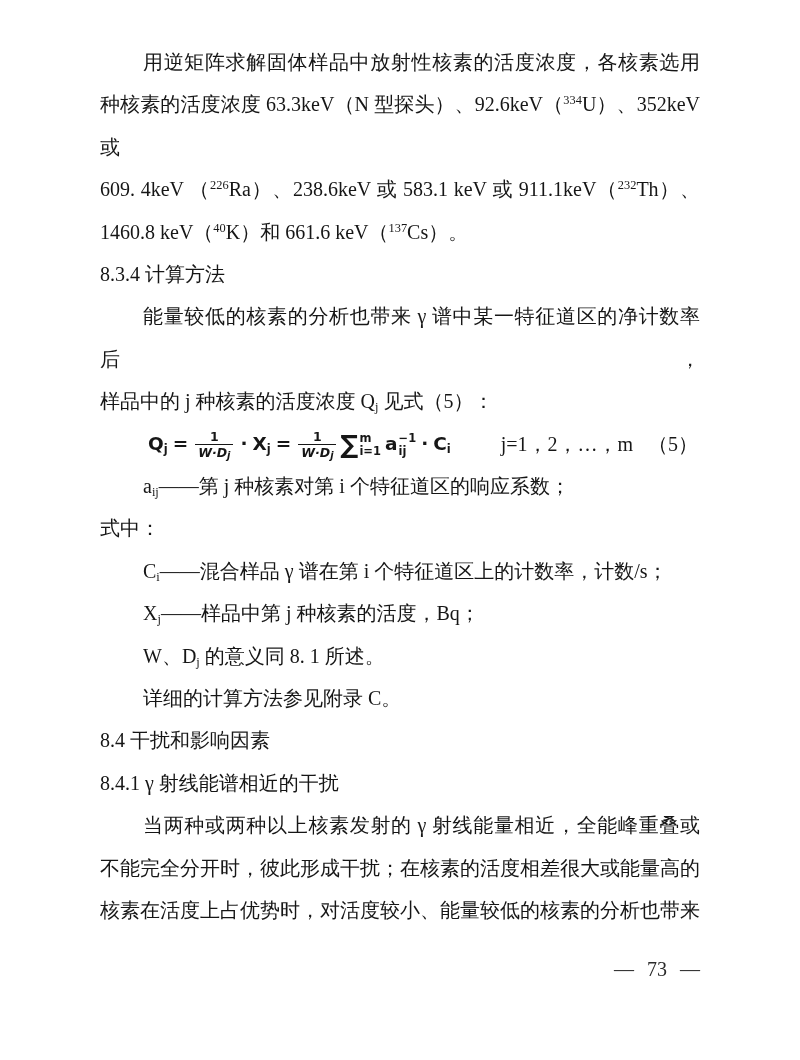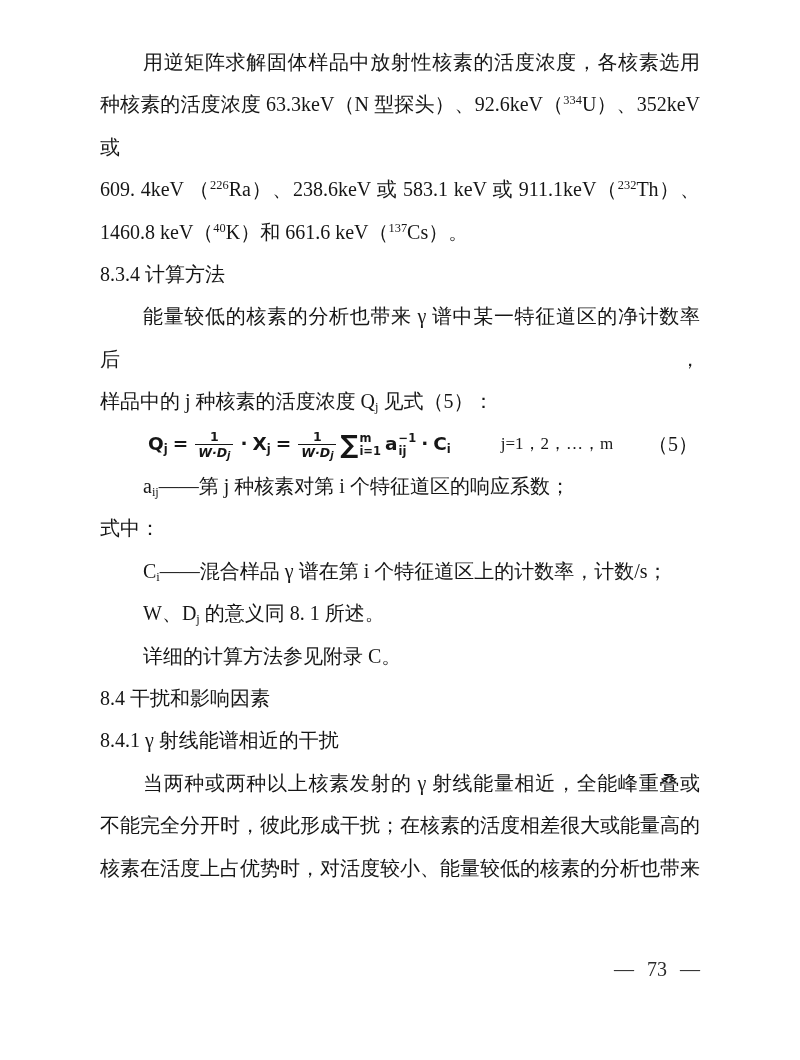--- a/index.html
+++ b/index.html
@@ -52,21 +52,21 @@
     display: inline-block;
     vertical-align: -0.5em;
     font-size: 11.5px;
     line-height: 1.2;
     text-align: left;
     margin-left: 1px;
   }
   .supsub span { display: block; }
   .eqcond {
     margin-left: 50px;
-    font-size: 17px;
+    font-size: 20px;
     font-family: "Liberation Serif", serif;
     white-space: nowrap;
   }
   .eqnum {
     margin-left: auto;
     margin-right: 2px;
     font-size: 20px;
     font-family: "Liberation Serif", serif;
   }
 
@@ -96,20 +96,21 @@
     <div class="line indent jfull"><span>能量较低的核素的分析也带来 γ 谱中某一特征道区的净计数率后，</span></div>
     <div class="line"><span>样品中的 j 种核素的活度浓度 Q</span><sub>j</sub><span> 见式（5）：</span></div>
     <div class="line eqline" id="eq-line">
     <span class="eq"><span class="atom"><span>Q</span><sub>j</sub></span><span class="op">=</span><span class="frac"><span class="num">1</span><span class="den"><span>W·D</span><sub>j</sub></span></span><span class="op">·</span><span class="atom"><span>X</span><sub>j</sub></span><span class="op">=</span><span class="frac"><span class="num">1</span><span class="den"><span>W·D</span><sub>j</sub></span></span><span class="bigop">∑</span><span class="supsub"><span>m</span><span>i=1</span></span><span style="display:inline-block;width:4px"></span><span class="atom"><span>a</span><span class="supsub"><span>−1</span><span>ij</span></span></span><span class="op">·</span><span class="atom"><span>C</span><sub>i</sub></span></span>
     <span class="eqcond">j=1，2，…，m</span>
     <span class="eqnum">（5）</span>
   </div>
     <div class="line indent"><span>a</span><sub>ij</sub><span>——第 j 种核素对第 i 个特征道区的响应系数；</span></div>
     <div class="line"><span>式中：</span></div>
     <div class="line indent"><span>C</span><sub>i</sub><span>——混合样品 γ 谱在第 i 个特征道区上的计数率，计数/s；</span></div>
+    <div class="line indent"><span>X</span><sub>j</sub><span>——样品中第 j 种核素的活度，Bq；</span></div>
     <div class="line indent"><span>W、D</span><sub>j</sub><span> 的意义同 8. 1 所述。</span></div>
     <div class="line indent"><span>详细的计算方法参见附录 C。</span></div>
     <div class="line"><span>8.4 干扰和影响因素</span></div>
     <div class="line"><span>8.4.1  γ 射线能谱相近的干扰</span></div>
     <div class="line indent jfull"><span>当两种或两种以上核素发射的 γ 射线能量相近，全能峰重叠或</span></div>
     <div class="line jfull"><span>不能完全分开时，彼此形成干扰；在核素的活度相差很大或能量高的</span></div>
     <div class="line jfull"><span>核素在活度上占优势时，对活度较小、能量较低的核素的分析也带来</span></div>
   </div>
 
 <div id="footer">

